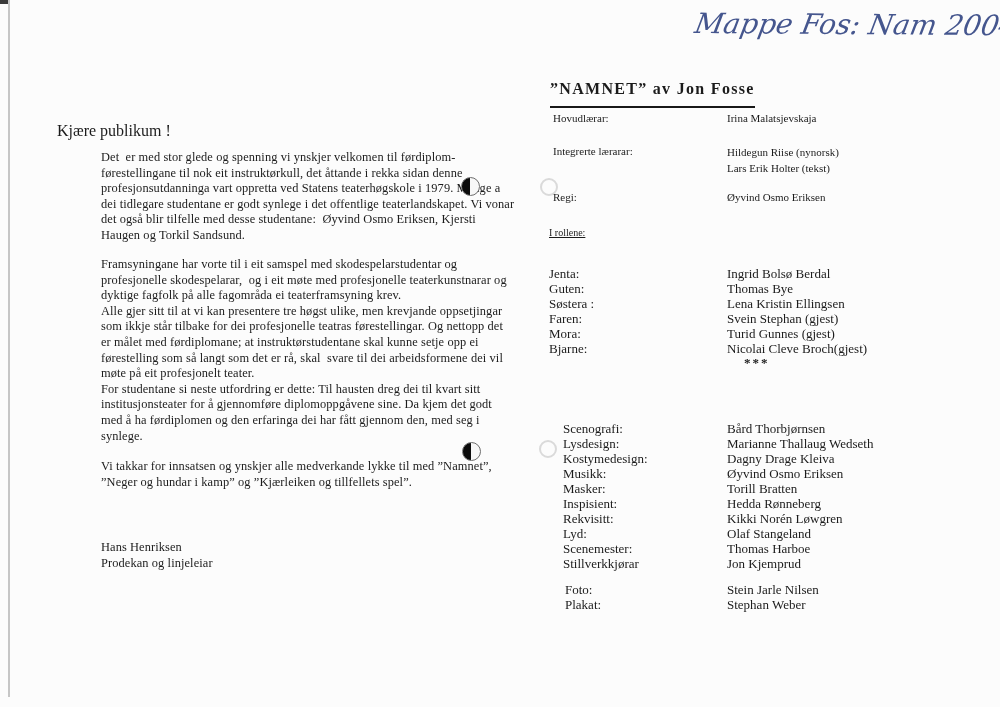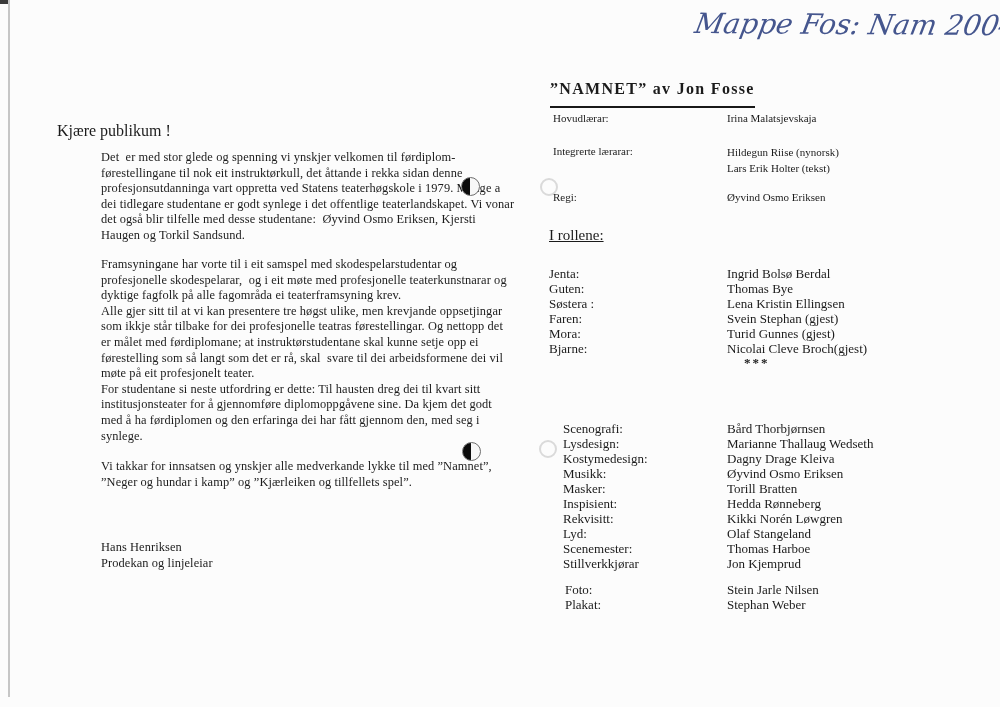--- a/index.html
+++ b/index.html
@@ -36,21 +36,21 @@
     position:absolute; left:550px; top:80px;
     font-size:16px; font-weight:bold; letter-spacing:1.3px;
     border-bottom:2px solid #181818; padding-bottom:8px; white-space:nowrap;
   }
   .rrow{position:absolute; display:flex; font-size:11px; white-space:pre;}
   .rrow .lbl{flex:0 0 174px;}
   .hovud{left:553px; top:112px;}
   .integ{left:553px; top:145px;}
   .integ .vals .tvline{line-height:15.6px;}
   .regi{left:553px; top:191px;}
-  .roles-header{position:absolute; left:549px; top:227px; font-size:15px; text-decoration:underline;}
+  .roles-header{position:absolute; left:549px; top:227px; font-size:10px; text-decoration:underline;}
   .list{position:absolute;margin-top:24px;}
   .list .row{display:flex; line-height:15px; font-size:13px; white-space:pre;}
   .roles{left:549px; top:242px;}
   .roles .lbl{flex:0 0 178px;}
   .separator{position:absolute; left:744px; top:355px; font-size:13px; font-weight:bold; letter-spacing:2px;}
   .crew{left:563px; top:397px;}
   .crew .lbl{flex:0 0 164px;}
   .extra{left:565px; top:558px;}
   .extra .lbl{flex:0 0 162px;}
   .extra .row{line-height:15.4px;}

